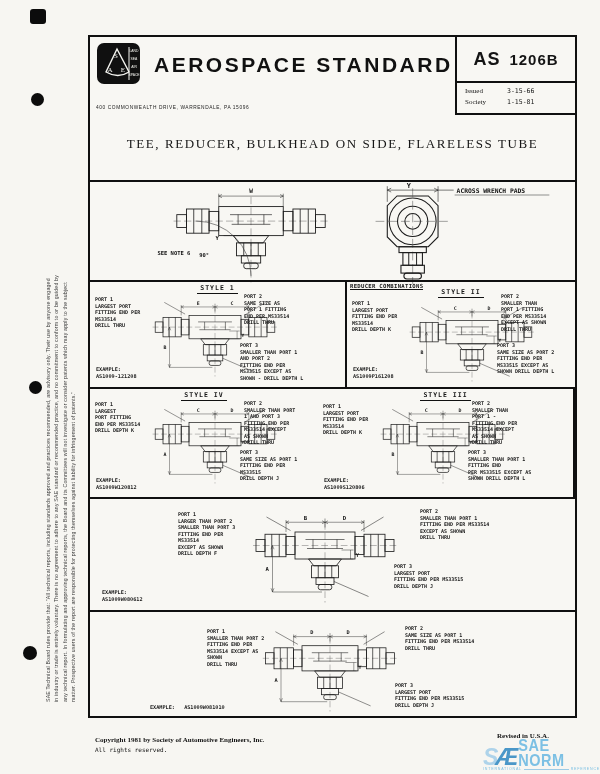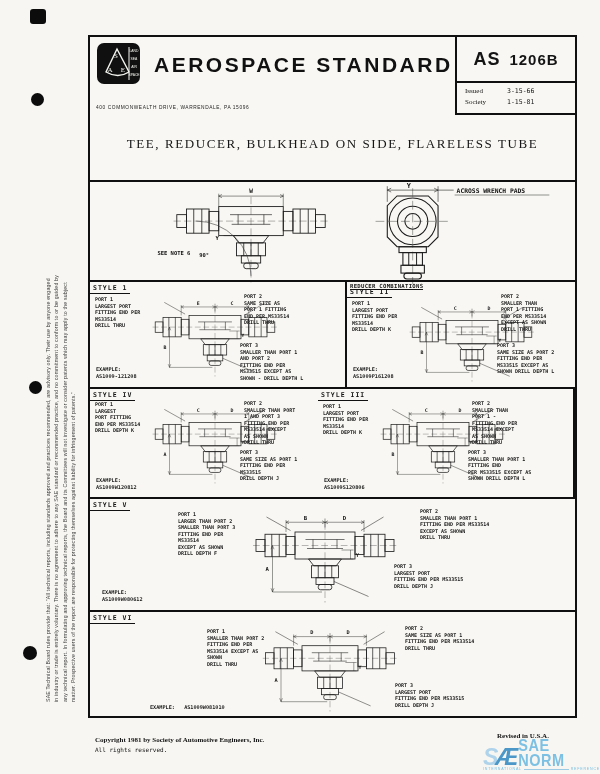--- a/index.html
+++ b/index.html
@@ -42,21 +42,21 @@
   
   .grid-row{position:absolute;left:0;right:0;border-top:2px solid #101010;display:flex;box-sizing:border-box;}
   .row1{top:243px;height:107px;}
   .row2{top:350px;height:110px;}
   .row3{top:460px;height:113px;}
   .row4{top:573px;height:104px;border-bottom:none;}
   .cell{position:relative;box-sizing:border-box;overflow:hidden;}
   .cell.halfL{width:257px;border-right:2px solid #101010;}
   .cell.halfR{flex:1;}
   .cell.full{width:100%;}
-  .cell-title{position:absolute;top:2px;left:0;right:0;
+  .cell-title{position:absolute;top:2px;left:0;right:0;text-align:center;
     font-family:"DejaVu Sans Mono",monospace;font-size:6.5px;font-weight:bold;letter-spacing:1px;}
   .cell-title .ul{border-bottom:1px solid #111;padding:0 3px 1px 3px;}
   .reducer-head{position:absolute;top:1px;left:3px;font-family:"DejaVu Sans Mono",monospace;
     font-size:5.6px;font-weight:bold;border-bottom:1px solid #111;letter-spacing:.3px;}
   .plabel{position:absolute;font-family:"DejaVu Sans Mono",monospace;font-size:5px;
     font-weight:bold;line-height:1.3;white-space:pre-line;color:#1b1b1b;}
   .example{position:absolute;font-family:"DejaVu Sans Mono",monospace;font-size:5.2px;
     font-weight:bold;line-height:1.4;color:#1b1b1b;}
   .example.inline div{display:inline-block;margin-right:6px;}
   svg.tee{position:absolute;}
@@ -499,21 +499,20 @@
           </svg>
         <div class="example" style="top:88px;">
           <div>EXAMPLE:</div>
           <div>AS1009S120806</div>
         </div>
       </div>
     </div>
 
     <div class="grid-row row3">
       <div class="cell full sv">
-        <div class="cell-title"><span class="ul">STYLE V</span></div>
         <div class="plabel port1">PORT 1
 LARGER THAN PORT 2
 SMALLER THAN PORT 3
 FITTING END PER
 MS33514
 EXCEPT AS SHOWN
 DRILL DEPTH F</div>
         <div class="plabel port2">PORT 2
 SMALLER THAN PORT 1
 FITTING END PER MS33514
@@ -573,21 +572,20 @@
           </svg>
         <div class="example">
           <div>EXAMPLE:</div>
           <div>AS1009W080612</div>
         </div>
       </div>
     </div>
 
     <div class="grid-row row4">
       <div class="cell full svi">
-        <div class="cell-title"><span class="ul">STYLE VI</span></div>
         <div class="plabel port1">PORT 1
 SMALLER THAN PORT 2
 FITTING END PER
 MS33514 EXCEPT AS
 SHOWN
 DRILL THRU</div>
         <div class="plabel port2">PORT 2
 SAME SIZE AS PORT 1
 FITTING END PER MS33514
 DRILL THRU</div>

